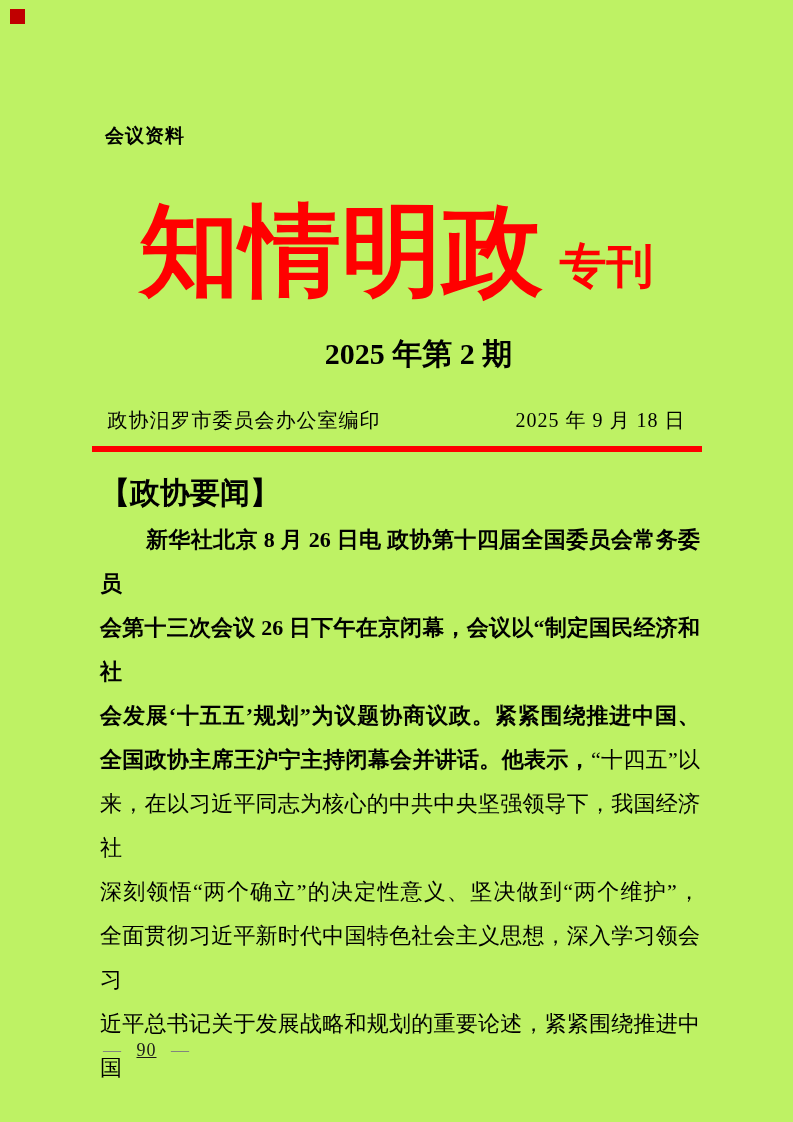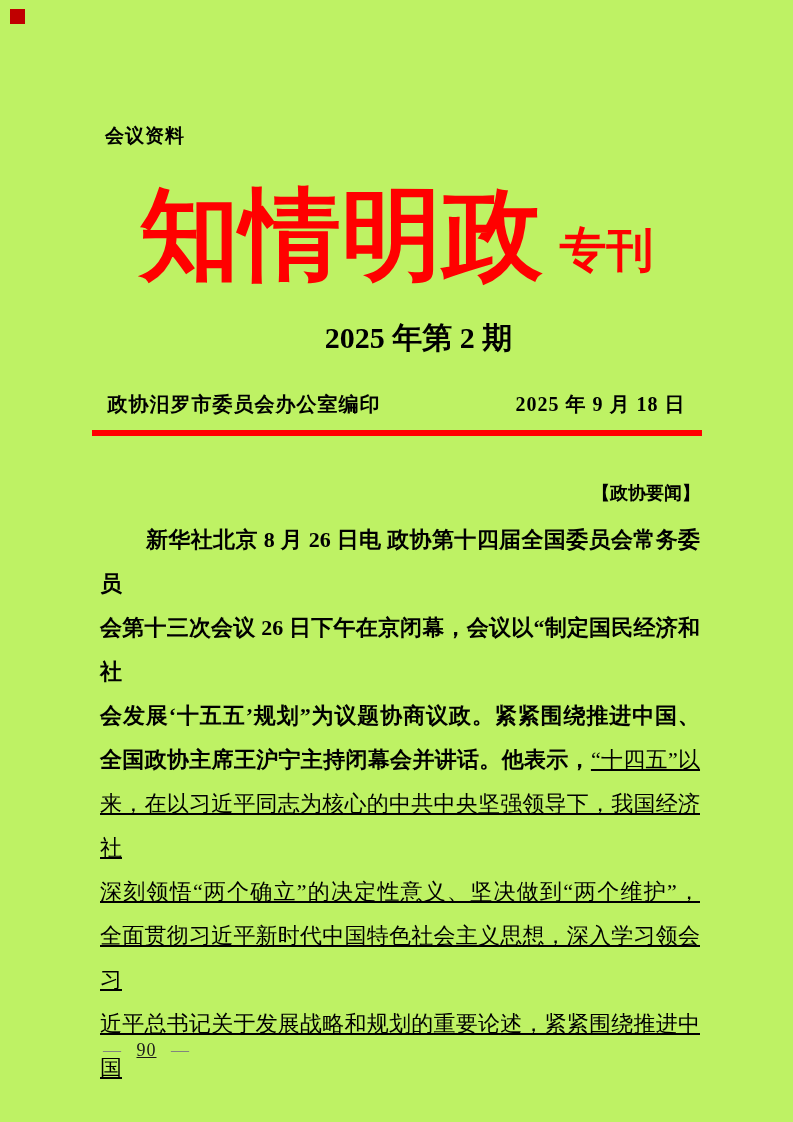--- a/index.html
+++ b/index.html
@@ -9,21 +9,21 @@
   }
   .corner-marker {
     position:absolute; left:10px; top:9px; width:15px; height:15px;
     background:#c00000;
   }
   .doc-type {
     position:absolute; left:105px; top:123px;
     font-family:"Liberation Sans", sans-serif; font-weight:700;
     font-size:19px; letter-spacing:1px;
   }
-  .masthead { position:absolute; left:0; top:172px; width:100%; }
+  .masthead { position:absolute; left:0; top:188px; width:100%; }
   .title-row {
     display:flex; justify-content:center; align-items:flex-end;
     height:112px; color:#ff0000;
   }
   .title {
     font-family:"Liberation Sans", sans-serif; font-weight:700;
     font-size:100px; line-height:1; letter-spacing:1px;
   }
   .title-suffix {
     font-family:"Liberation Sans", sans-serif; font-weight:700;
@@ -33,33 +33,33 @@
     text-align:center; margin-top:34px; font-size:30px; font-weight:700;
     font-family:"Liberation Serif", serif;
     margin-left:44px;
   }
   .pub-row {
     margin:32px auto 0; width:610px; box-sizing:border-box;
     display:flex; justify-content:space-between; align-items:baseline;
     padding:0 16px 12px 16px; border-bottom:6px solid #ff0000;
     font-size:20px;
   }
-  .publisher { font-weight:700; letter-spacing:1px;text-align:right; }
-  .pub-date  { font-weight:700; letter-spacing:1px; }
+  .publisher { font-weight:400; letter-spacing:1px;text-align:right; }
+  .pub-date  { font-weight:400; letter-spacing:1px; }
   .body-col { position:absolute; left:100px; top:478px; width:600px; }
   .section-header {
-    font-size:18px; font-weight:700; height:40px; line-height:30px;text-align:right;
+    font-size:30px; font-weight:700; height:40px; line-height:30px;
   }
   .line {
     font-size:22px; line-height:44px;
     text-align:justify; text-align-last:justify;
   }
   .line.indent { text-indent:46px; }
   .line .b { font-weight:700; }
-  .line .r { font-weight:400;text-decoration:underline; }
+  .line .r { font-weight:400; }
   .footer {
     position:absolute; left:103px; top:1040px; font-size:18px;
     letter-spacing:1px;
   }
   .footer .dash { color:#808080; }
   .footer .pageno { margin:8px 9px; color:#1a1a1a;text-decoration:underline; }
 </style>
 </head>
 <body>
 

